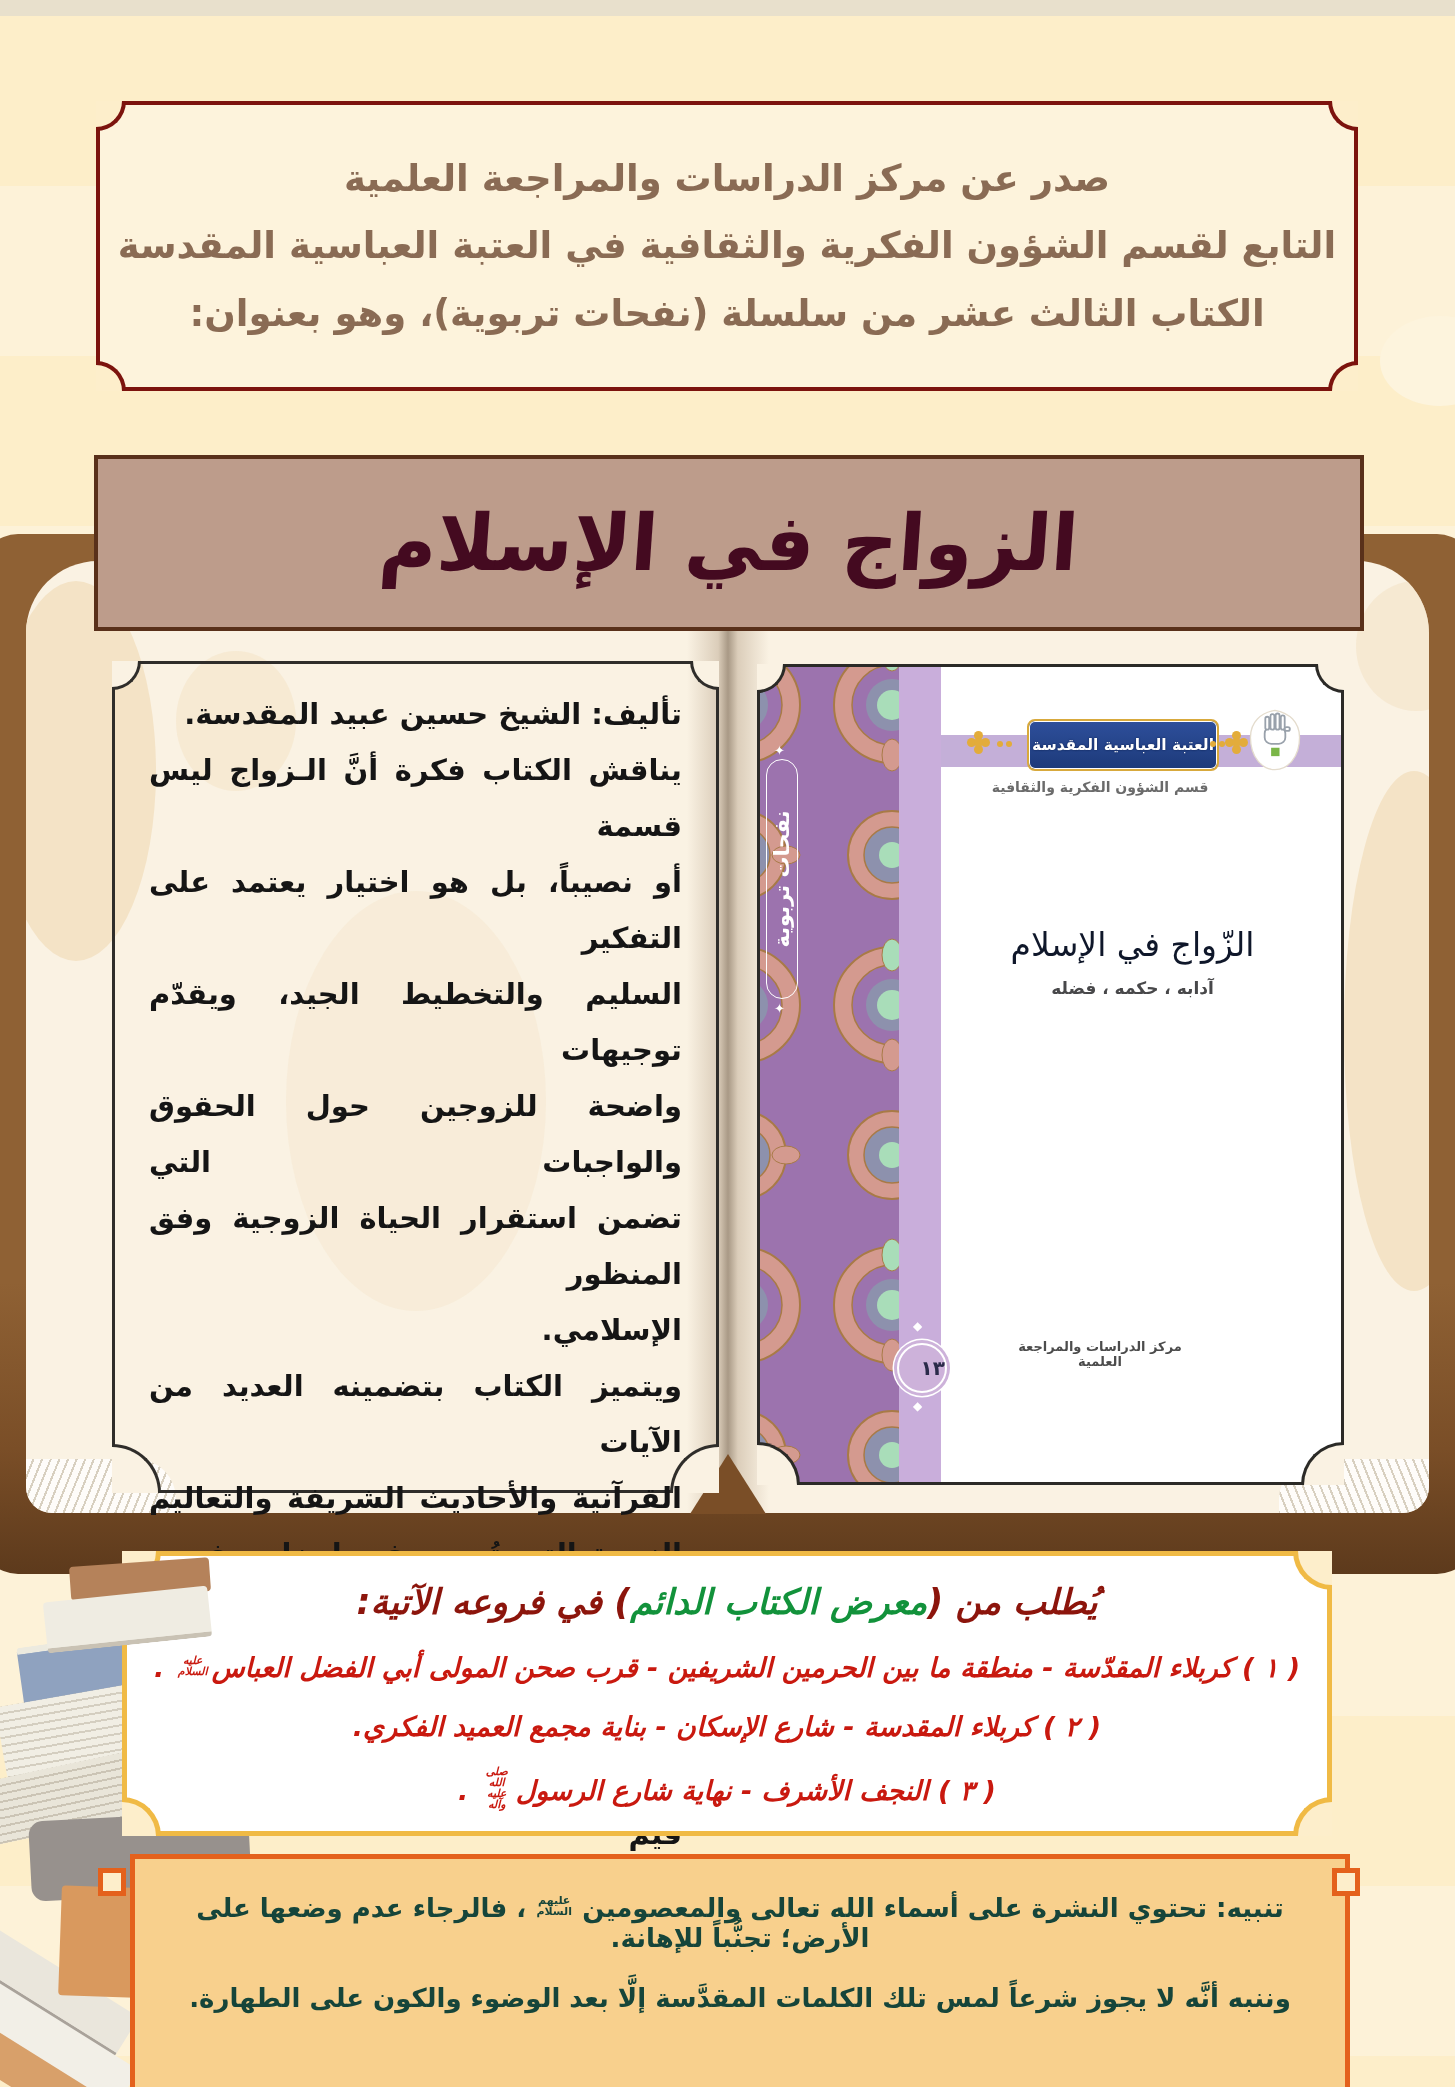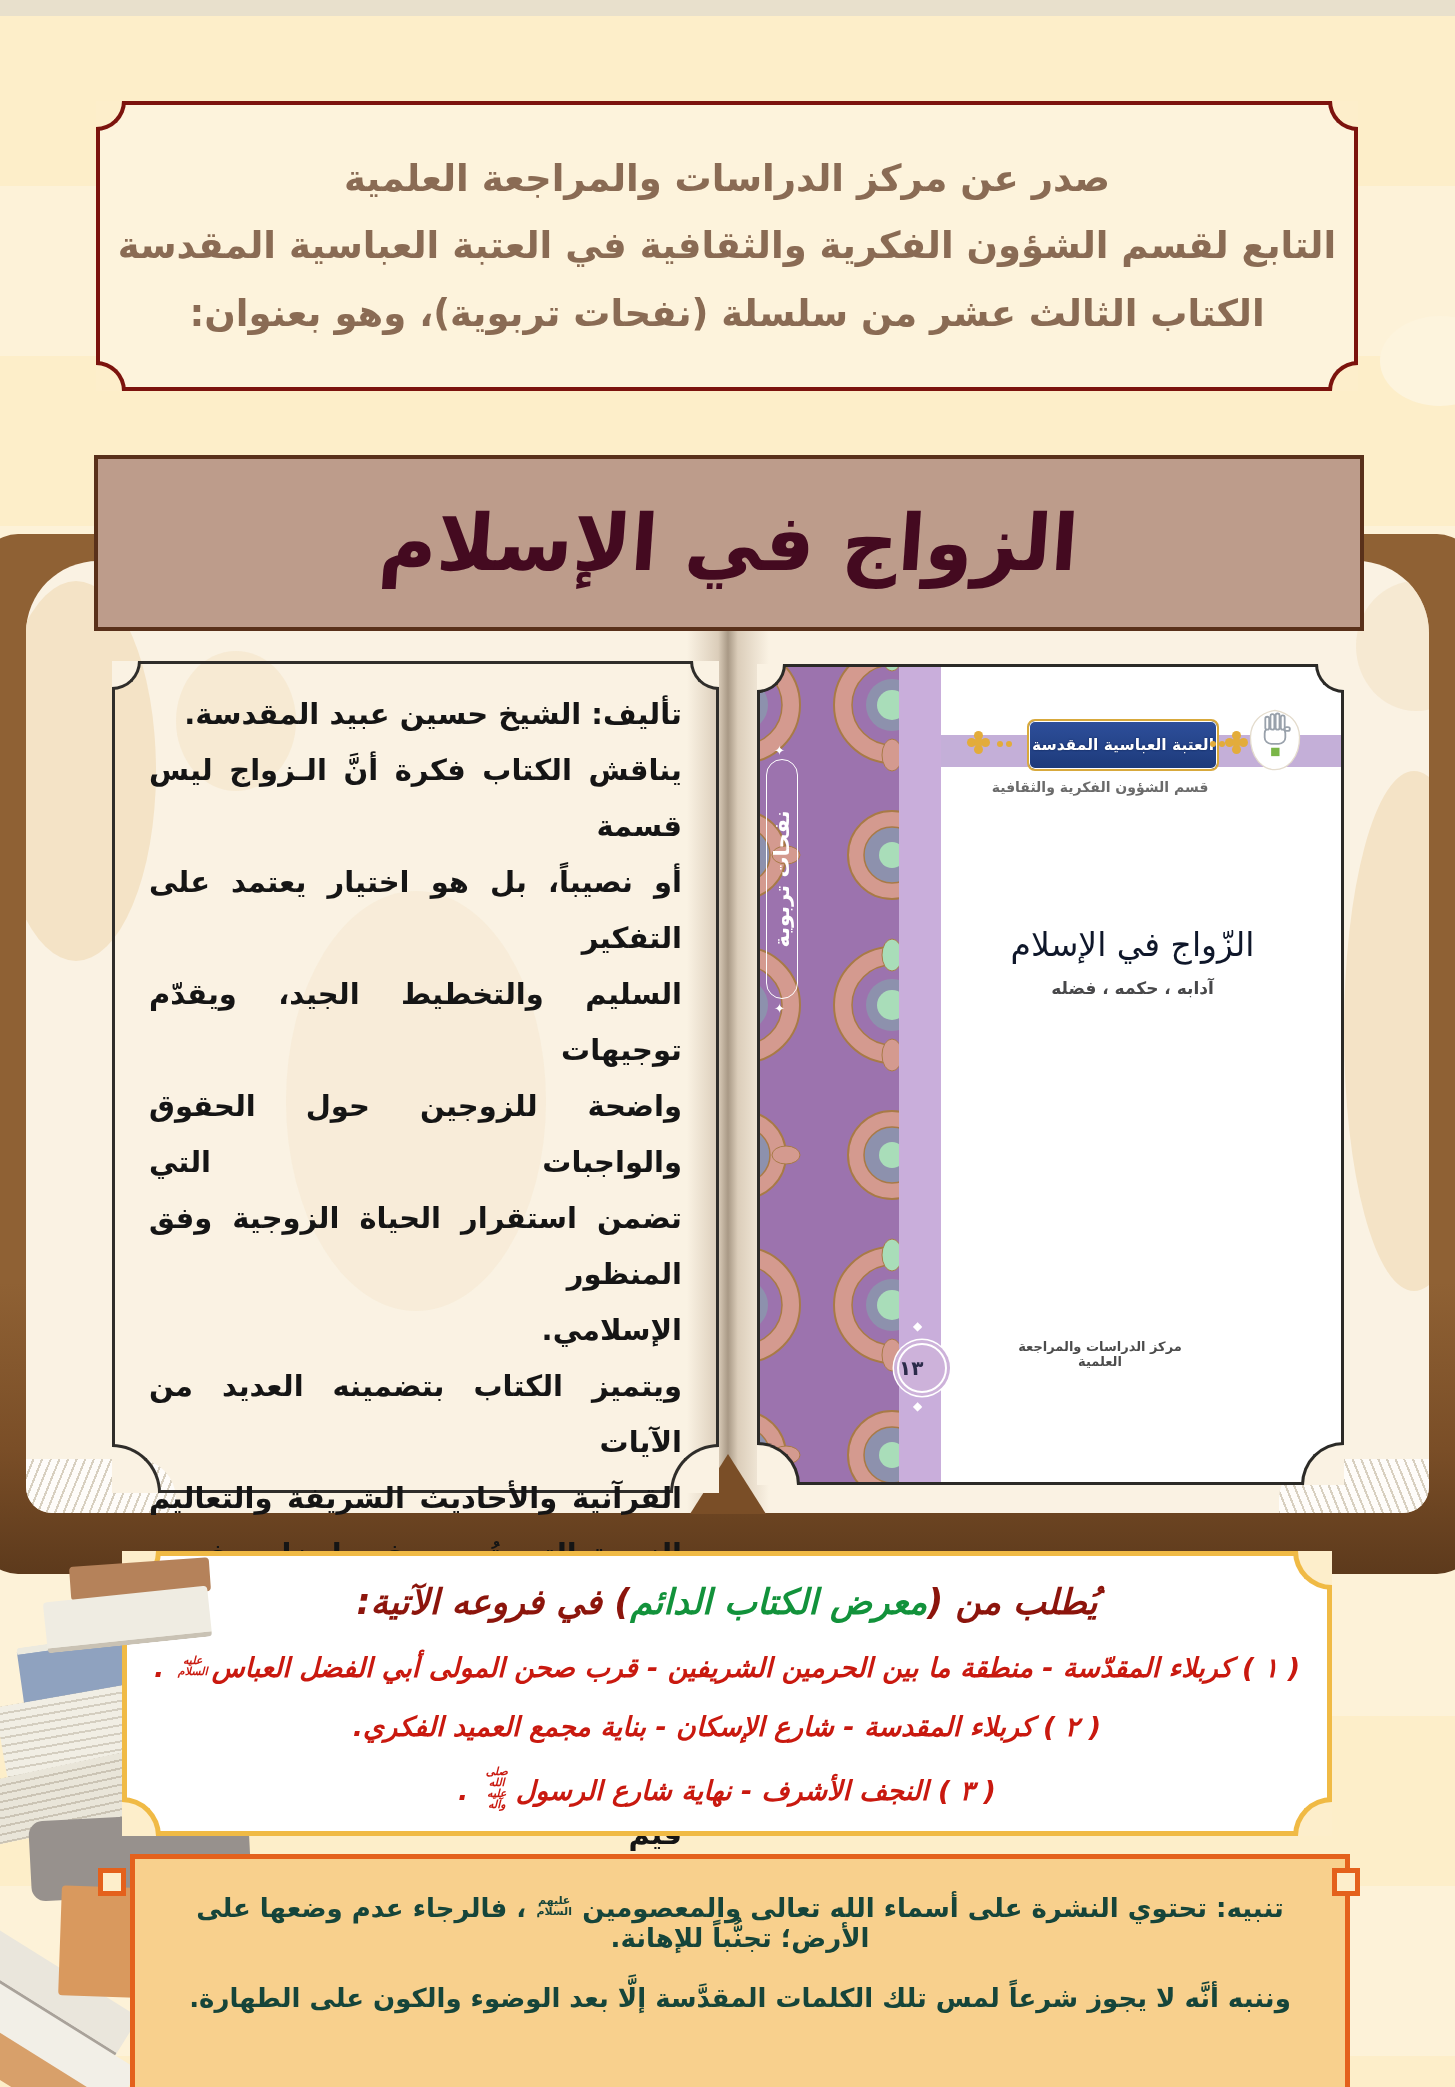--- a/index.html
+++ b/index.html
@@ -63,21 +63,21 @@
     box-shadow:0 -7px 0 #e3ac3b,0 7px 0 #e3ac3b,-7px 0 0 #e3ac3b,7px 0 0 #e3ac3b;}
   .gold-dot{position:absolute;width:6px;height:6px;border-radius:50%;background:#e3ac3b;}
   .crest{position:absolute;left:488px;top:42px;}
   .dept-line{position:absolute;left:230px;top:112px;width:220px;text-align:center;direction:rtl;
     color:#6b6b6b;font-size:14px;font-weight:bold;}
   .cover-title-block{position:absolute;left:190px;right:26px;top:258px;text-align:center;direction:rtl;}
   .cover-title{color:#0f172a;font-size:33px;font-weight:normal;}
   .cover-subtitle{margin-top:14px;color:#48484a;font-size:17px;font-weight:bold;}
   .medallion{position:absolute;left:137px;top:676px;width:46px;height:46px;border-radius:50%;
     background:#cdb2da;border:2px solid #ffffff;box-shadow:0 0 0 3px #cdb2da,0 0 0 4.5px #ffffff;
-    display:flex;align-items:center;justify-content:flex-start;color:#2b2b4a;font-weight:bold;font-size:20px;}
+    display:flex;align-items:center;justify-content:flex-end;color:#2b2b4a;font-weight:bold;font-size:20px;}
   .medallion-finial{position:absolute;left:153px;color:#fff;font-size:12px;}
   .cover-stamp{position:absolute;left:250px;top:672px;width:180px;text-align:center;direction:rtl;
     color:#4c4c4c;font-size:13px;font-weight:bold;}
   
   .bookstack div{position:absolute;}
   .bk{border-radius:4px;}
   
   .avail-box{position:absolute;left:122px;top:1535px;width:1200px;height:275px;background:#ffffff;
     border:5px solid #f0ba45;z-index:6;font-style:italic;}
   .avail-box .bite{--c:#f0ba45;--b:5px;--r:34px;background:#fdeecb;}

